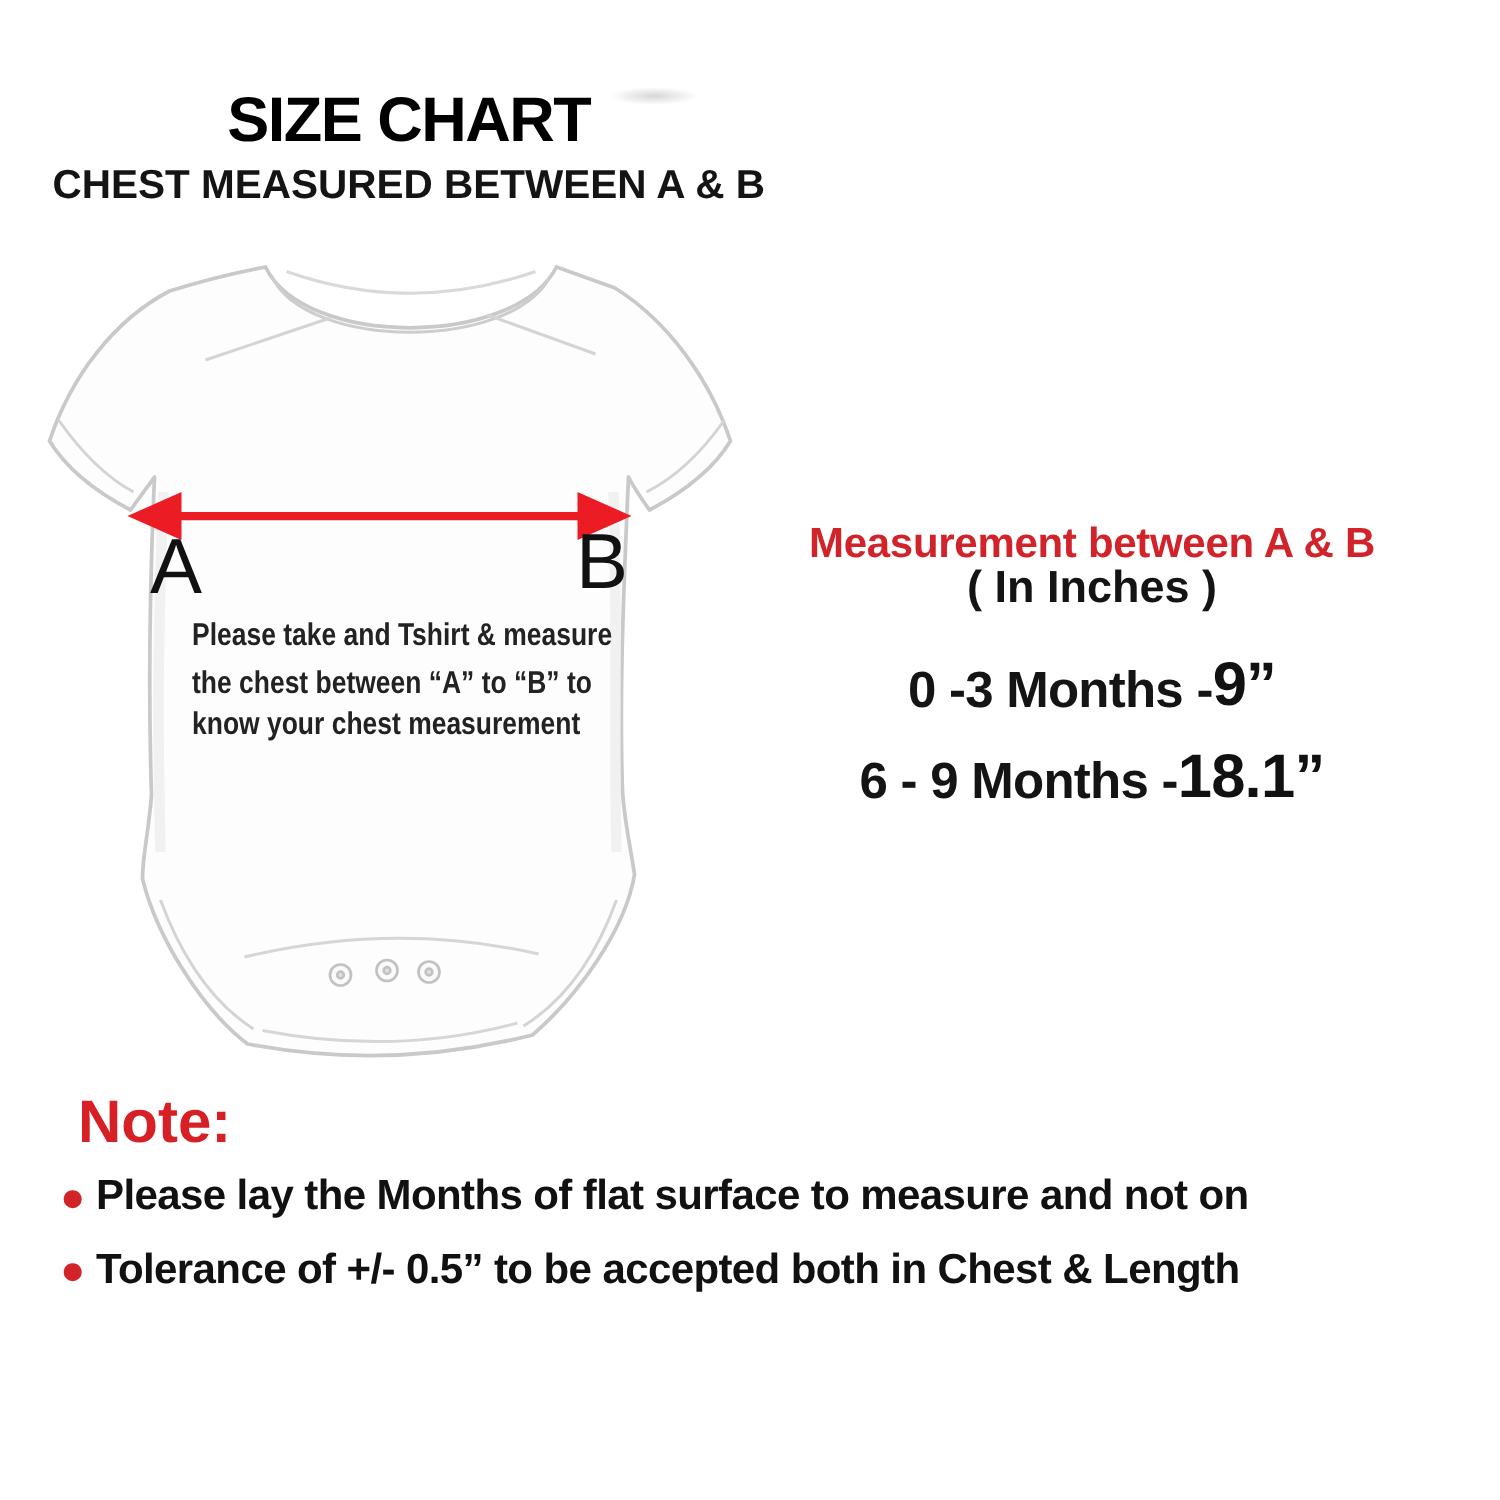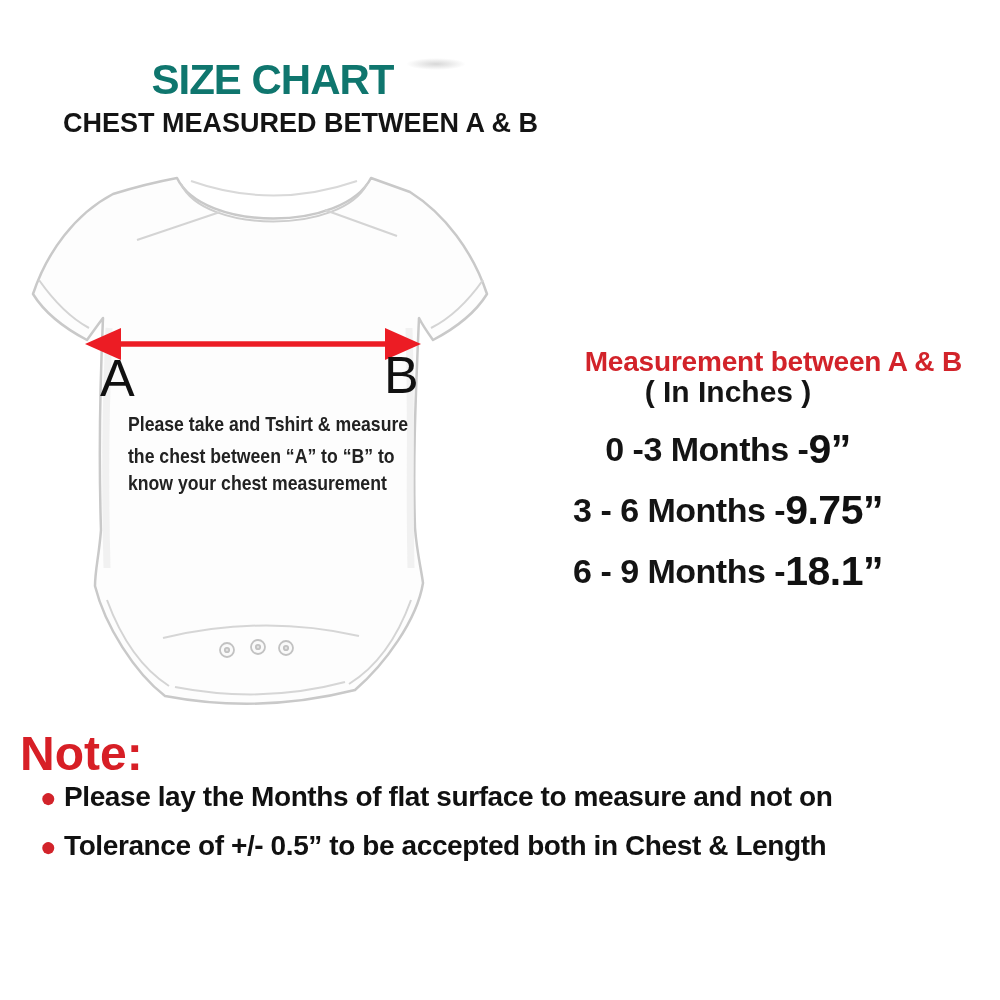--- a/index.html
+++ b/index.html
@@ -2,45 +2,45 @@
 <html><head>
 <meta charset="utf-8">
 <style>
   html,body{margin:0;padding:0;background:#ffffff;}
   body{width:1000px;height:1000px;position:relative;overflow:hidden;
        font-family:"Liberation Sans","DejaVu Sans",sans-serif;color:#141414;}
   .abs{position:absolute;}
 
   
   .title{left:0;top:56px;width:545px;text-align:center;font-size:42px;font-weight:bold;
-         letter-spacing:-1px;color:#0f766e;}
+         letter-spacing:-1px;color:#000000;}
   .subtitle{left:0;top:108px;width:545px;text-align:center;font-size:27px;font-weight:bold;
-            letter-spacing:0px;color:#141414;padding-left:28px;}
+            letter-spacing:0px;color:#141414;}
   .smudge{left:406px;top:58px;width:60px;height:12px;
           background:radial-gradient(ellipse at center, rgba(150,150,150,.38), rgba(150,150,150,0) 70%);}
 
   
   .onesie-svg{left:25px;top:168px;width:472px;height:552px;}
   .label-a{left:100px;top:348px;font-size:52px;font-weight:400;color:#111;}
   .label-b{left:384px;top:345px;font-size:52px;font-weight:400;color:#111;}
   .shirt-note{left:128px;top:410px;width:340px;transform:scaleX(.84);transform-origin:left top;}
   .shirt-note div{font-size:21px;font-weight:bold;color:#222;line-height:27px;white-space:nowrap;}
   .shirt-note div:first-child{margin-bottom:5px;}
 
   
   .meas{left:494px;top:346px;width:468px;text-align:center;}
-  .meas-heading{font-size:28px;font-weight:bold;color:#d2232a;letter-spacing:-0.2px;line-height:31px;text-align:right;}
+  .meas-heading{font-size:28px;font-weight:bold;color:#d2232a;letter-spacing:-0.2px;line-height:31px;}
   .meas-sub{font-size:30px;font-weight:bold;color:#141414;line-height:30px;}
   .meas-rows{margin-top:12px;}
-  .meas-row{display:flex;justify-content:center;align-items:center;height:61px;}
+  .meas-row{display:flex;justify-content:center;align-items:flex-end;height:61px;}
   .meas-label{font-size:34px;font-weight:bold;color:#141414;letter-spacing:-0.5px;}
   .meas-value{font-size:41px;font-weight:bold;color:#111;letter-spacing:-0.5px;}
 
   
-  .note-heading{left:20px;top:726px;font-size:48px;font-weight:bold;color:#d71f26;}
+  .note-heading{left:52px;top:726px;font-size:40px;font-weight:bold;color:#d71f26;}
   .note-list{left:40px;top:780px;width:930px;}
   .note-item{position:relative;padding-left:24px;font-size:28px;font-weight:bold;color:#111;
              line-height:34px;letter-spacing:-0.4px;margin-bottom:15px;}
   .note-item .bullet{position:absolute;left:0;top:1px;color:#d2232a;font-size:28px;}
 </style>
 </head>
 <body>
 
 <div class="abs title">SIZE CHART</div>
 <div class="abs subtitle">CHEST MEASURED BETWEEN A &amp; B</div>
@@ -111,24 +111,20 @@
 
 <div class="abs meas">
   <div class="meas-heading">Measurement between A &amp; B</div>
   <div class="meas-sub">( In Inches )</div>
   <div class="meas-rows">
     <div class="meas-row">
       <span class="meas-label">0 -3 Months -</span>
       <span class="meas-value">9”</span>
     </div>
     <div class="meas-row">
-      <span class="meas-label">3 - 6 Months -</span>
-      <span class="meas-value">9.75”</span>
-    </div>
-    <div class="meas-row">
       <span class="meas-label">6 - 9 Months -</span>
       <span class="meas-value">18.1”</span>
     </div>
   </div>
 </div>
 
 <div class="abs note-heading">Note:</div>
 <div class="abs note-list">
   <div class="note-item">
     <span class="bullet">●</span>

